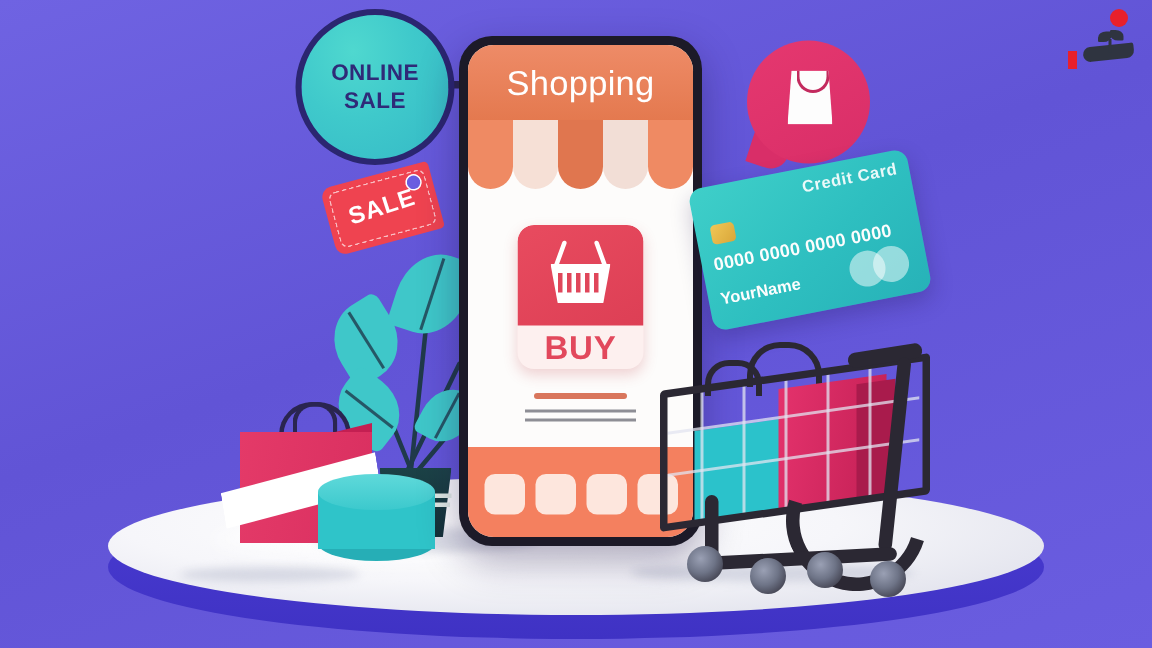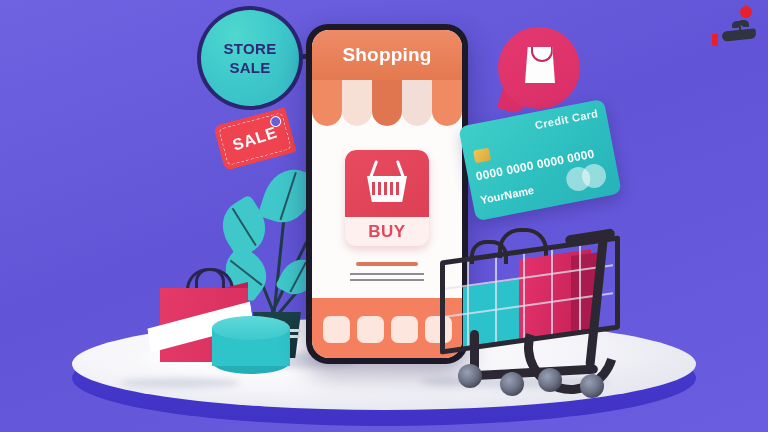--- a/index.html
+++ b/index.html
@@ -84,34 +84,34 @@
            background:linear-gradient(180deg,#5fd9da,#3cc9cd);}
 
   
   .phone{position:absolute;left:306px;top:24px;width:162px;height:340px;border-radius:22px;
          background:#1c1a28;box-shadow:0 10px 26px rgba(25,15,70,.35);}
   .screen{position:absolute;left:312px;top:30px;width:150px;height:328px;border-radius:17px;
           background:#fdfcfb;overflow:hidden;}
   .hdr{position:absolute;left:0;top:0;width:150px;height:50px;
        background:linear-gradient(180deg,#ee8b67 0%,#e4794f 100%);
        display:flex;align-items:center;justify-content:center;}
-  .hdr span{color:#fff;font-size:19px;font-weight:bold;letter-spacing:.2px;}
+  .hdr span{color:#fff;font-size:23px;font-weight:normal;letter-spacing:.2px;}
   .awn{position:absolute;top:50px;width:30px;height:46px;border-radius:0 0 15px 15px;}
   .buycard{position:absolute;left:33px;top:120px;width:84px;height:96px;border-radius:11px;
            background:#fdf0ef;box-shadow:0 4px 9px rgba(190,60,70,.22);overflow:hidden;}
   .buytop{position:absolute;left:0;top:0;width:84px;height:67px;border-radius:11px 11px 0 0;
           background:linear-gradient(150deg,#e84b5f 0%,#dd3f55 100%);}
   .basket{position:absolute;left:22px;top:26px;width:40px;height:26px;background:#fff;
           clip-path:polygon(0 0,100% 0,88% 100%,12% 100%);border-radius:0 0 5px 5px;}
   .basket-bar{position:absolute;top:32px;width:2.6px;height:13px;background:#e0465a;}
   .handleL,.handleR{position:absolute;top:10px;width:3px;height:19px;background:#fff;border-radius:2px;}
   .handleL{left:27px;transform:rotate(20deg);}
   .handleR{left:54px;transform:rotate(-20deg);}
   .buylabel{position:absolute;left:0;top:67px;width:84px;height:29px;display:flex;align-items:center;
-            justify-content:center;color:#e2485c;font-weight:bold;font-size:17px;letter-spacing:.5px;}
+            justify-content:center;color:#e2485c;font-weight:bold;font-size:22px;letter-spacing:.5px;}
   .ln-c{position:absolute;left:44px;top:232px;width:62px;height:4px;background:#d9765c;border-radius:2px;}
   .ln-g1{position:absolute;left:38px;top:243px;width:74px;height:2px;background:#8e8e95;}
   .ln-g2{position:absolute;left:38px;top:249px;width:74px;height:2px;background:#8e8e95;}
   .dock{position:absolute;left:0;top:268px;width:150px;height:60px;background:#f4805f;}
   .dock-ico{position:absolute;top:286px;width:27px;height:27px;border-radius:7px;background:#fde6dd;}
 
   
   .cart-basket{position:absolute;left:440px;top:248px;width:180px;height:94px;
                transform:skewY(-8deg);border:5px solid #2b2833;border-radius:3px;
                background:transparent;box-sizing:border-box;}
@@ -160,21 +160,21 @@
 
   <div class="plat-edge"></div>
   <div class="plat-top"></div>
   <div class="plat-sheen"></div>
   <div class="plat-fold" style="left:210px;top:352px;width:150px;height:16px;"></div>
   <div class="plat-fold" style="left:420px;top:376px;width:190px;height:12px;"></div>
   <div class="plat-fold" style="left:120px;top:378px;width:120px;height:10px;"></div>
 
   <div class="connector"></div>
   <div class="badge">
-    <span>STORE</span>
+    <span>ONLINE</span>
     <span>SALE</span>
   </div>
 
   <div class="bubble-tail"></div>
   <div class="bubble"></div>
   <div class="bag-ico"></div>
 
   <div class="sale">
     <div class="sale-body"></div>
     <div class="sale-dash"></div>

